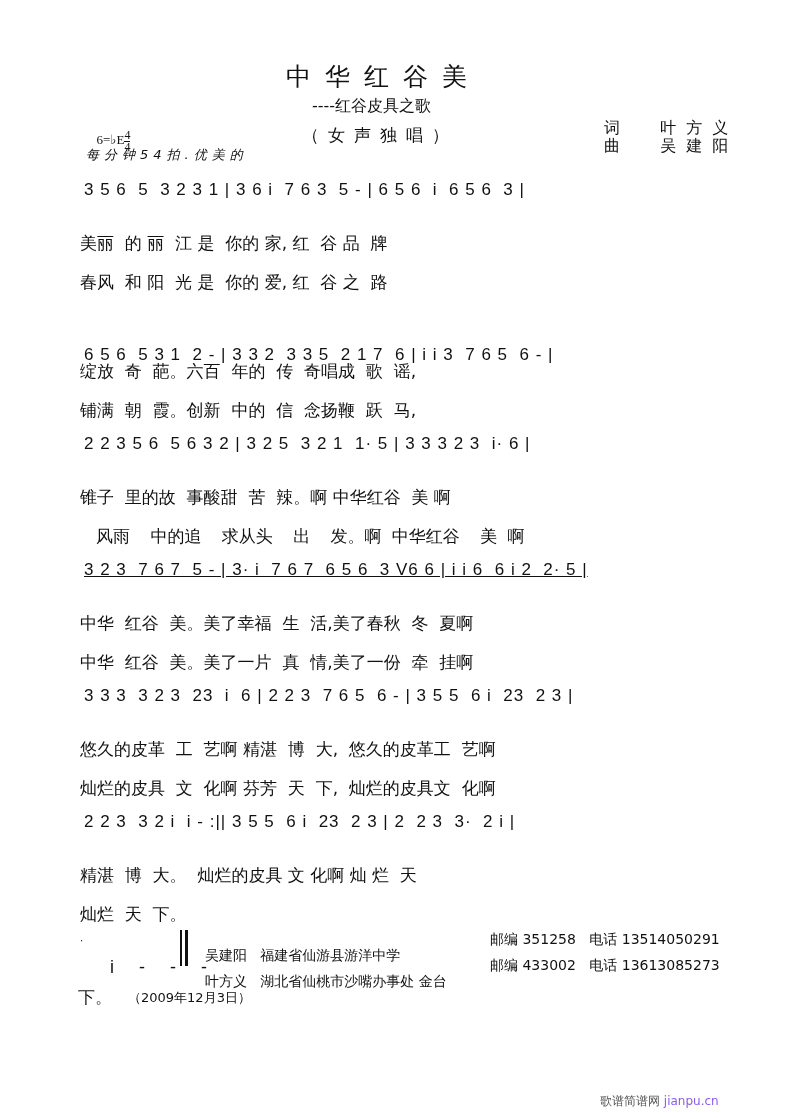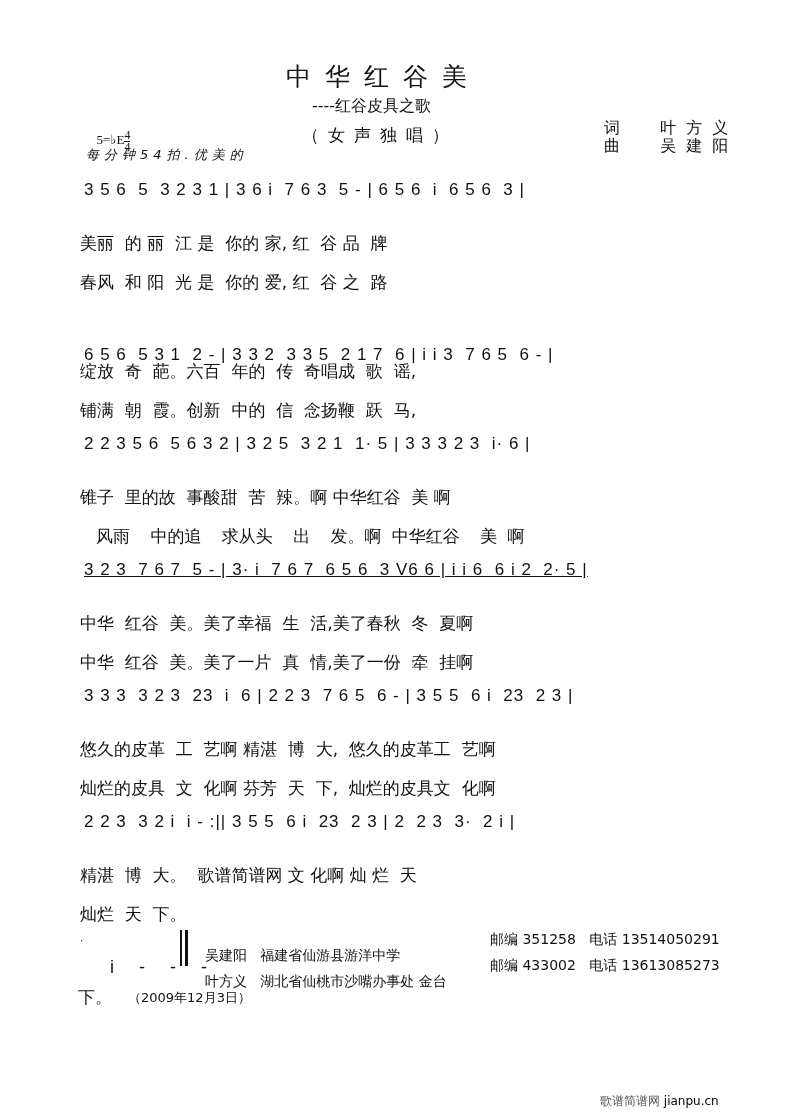--- a/index.html
+++ b/index.html
@@ -14,30 +14,30 @@
   .key .frac span { display: block; }
   .key .frac span.top { border-bottom: 1px solid #111; }
   .tempo { left: 86px; top: 146px; font-size: 13px; font-style: italic; letter-spacing: 5px; }
   .credit { left: 604px; font-size: 16px; letter-spacing: 10px; }
   .notes { font-family: "Liberation Sans", sans-serif; font-size: 18px; }
   .ul1 { position: absolute; height: 1px; background: #111; }
   .bar { position: absolute; width: 1.5px; background: #111; }
   .lyric { position: absolute; font-size: 17px; white-space: pre; letter-spacing: 0; margin-top: 6px; }
   .footer { font-size: 14px; }
   .watermark { left: 600px; top: 1093px; font-size: 12px; color: #555; }
-  .watermark .url { color: #000000; }
+  .watermark .url { color: #8b5cf6; }
 </style>
 </head>
 <body>
 
 <div class="abs title">中华红谷美</div>
 <div class="abs subtitle">----红谷皮具之歌</div>
 <div class="abs perf">（女声独唱）</div>
 <div class="abs key">
-  <span>5=♭E</span><span class="frac"><span class="top">4</span><span>4</span></span>
+  <span>6=♭E</span><span class="frac"><span class="top">4</span><span>4</span></span>
 </div>
 <div class="abs tempo">每分钟54拍.优美的</div>
 <div class="abs credit" style="top:118px"><span>词</span>  <span>叶方义</span></div>
 <div class="abs credit" style="top:136px"><span>曲</span>  <span>吴建阳</span></div>
 
 <div id="score">
     <div class="abs notes" style="left: 84px; top: 180px; font-size: 17px; letter-spacing: 1px;">3 5 6  5  3 2 3 1 | 3 6 i  7 6 3  5 - | 6 5 6  i  6 5 6  3 |</div>
     <div class="ul1" style="left: 84px; top: 202px; width: 630px; opacity: 0;"></div>
     <div class="lyric" style="left: 80px; top: 226px;">美丽  的 丽  江 是  你的 家, 红  谷 品  牌</div>
     <div class="lyric" style="left: 80px; top: 265px;">春风  和 阳  光 是  你的 爱, 红  谷 之  路</div>
@@ -52,21 +52,21 @@
     <div class="abs notes" style="left: 84px; top: 560px; font-size: 17px; letter-spacing: 1px; text-decoration: underline;">3 2 3  7 6 7  5 - | 3· i  7 6 7  6 5 6  3 V6 6 | i i 6  6 i 2  2· 5 |</div>
     <div class="ul1" style="left: 84px; top: 582px; width: 630px; opacity: 0;"></div>
     <div class="lyric" style="left: 80px; top: 606px;">中华  红谷  美。美了幸福  生  活,美了春秋  冬  夏啊</div>
     <div class="lyric" style="left: 80px; top: 645px;">中华  红谷  美。美了一片  真  情,美了一份  牵  挂啊</div>
     <div class="abs notes" style="left: 84px; top: 686px; font-size: 17px; letter-spacing: 1px;">3 3 3  3 2 3  23  i  6 | 2 2 3  7 6 5  6 - | 3 5 5  6 i  23  2 3 |</div>
     <div class="ul1" style="left: 84px; top: 708px; width: 630px; opacity: 0;"></div>
     <div class="lyric" style="left: 80px; top: 732px;">悠久的皮革  工  艺啊 精湛  博  大,  悠久的皮革工  艺啊</div>
     <div class="lyric" style="left: 80px; top: 771px;">灿烂的皮具  文  化啊 芬芳  天  下,  灿烂的皮具文  化啊</div>
     <div class="abs notes" style="left: 84px; top: 812px; font-size: 17px; letter-spacing: 1px;">2 2 3  3 2 i  i - :|| 3 5 5  6 i  23  2 3 | 2  2 3  3·  2 i |</div>
     <div class="ul1" style="left: 84px; top: 834px; width: 630px; opacity: 0;"></div>
-    <div class="lyric" style="left: 80px; top: 858px;">精湛  博  大。  歌谱简谱网 文 化啊 灿 烂  天</div>
+    <div class="lyric" style="left: 80px; top: 858px;">精湛  博  大。  灿烂的皮具 文 化啊 灿 烂  天</div>
     <div class="lyric" style="left: 80px; top: 897px;">灿烂  天  下。</div>
   </div>
 
 <div class="abs notes" style="left:80px; top:936px; font-size:18px; letter-spacing:10px;">
   <span>i - - -</span>
 </div>
 <div class="abs" style="left:80px; top:929px;"><span style="font-size:10px;">·</span></div>
 <div class="bar" style="left:180px; top:930px; height:36px; width:2px;"></div>
 <div class="bar" style="left:185px; top:930px; height:36px; width:3px;"></div>
 

